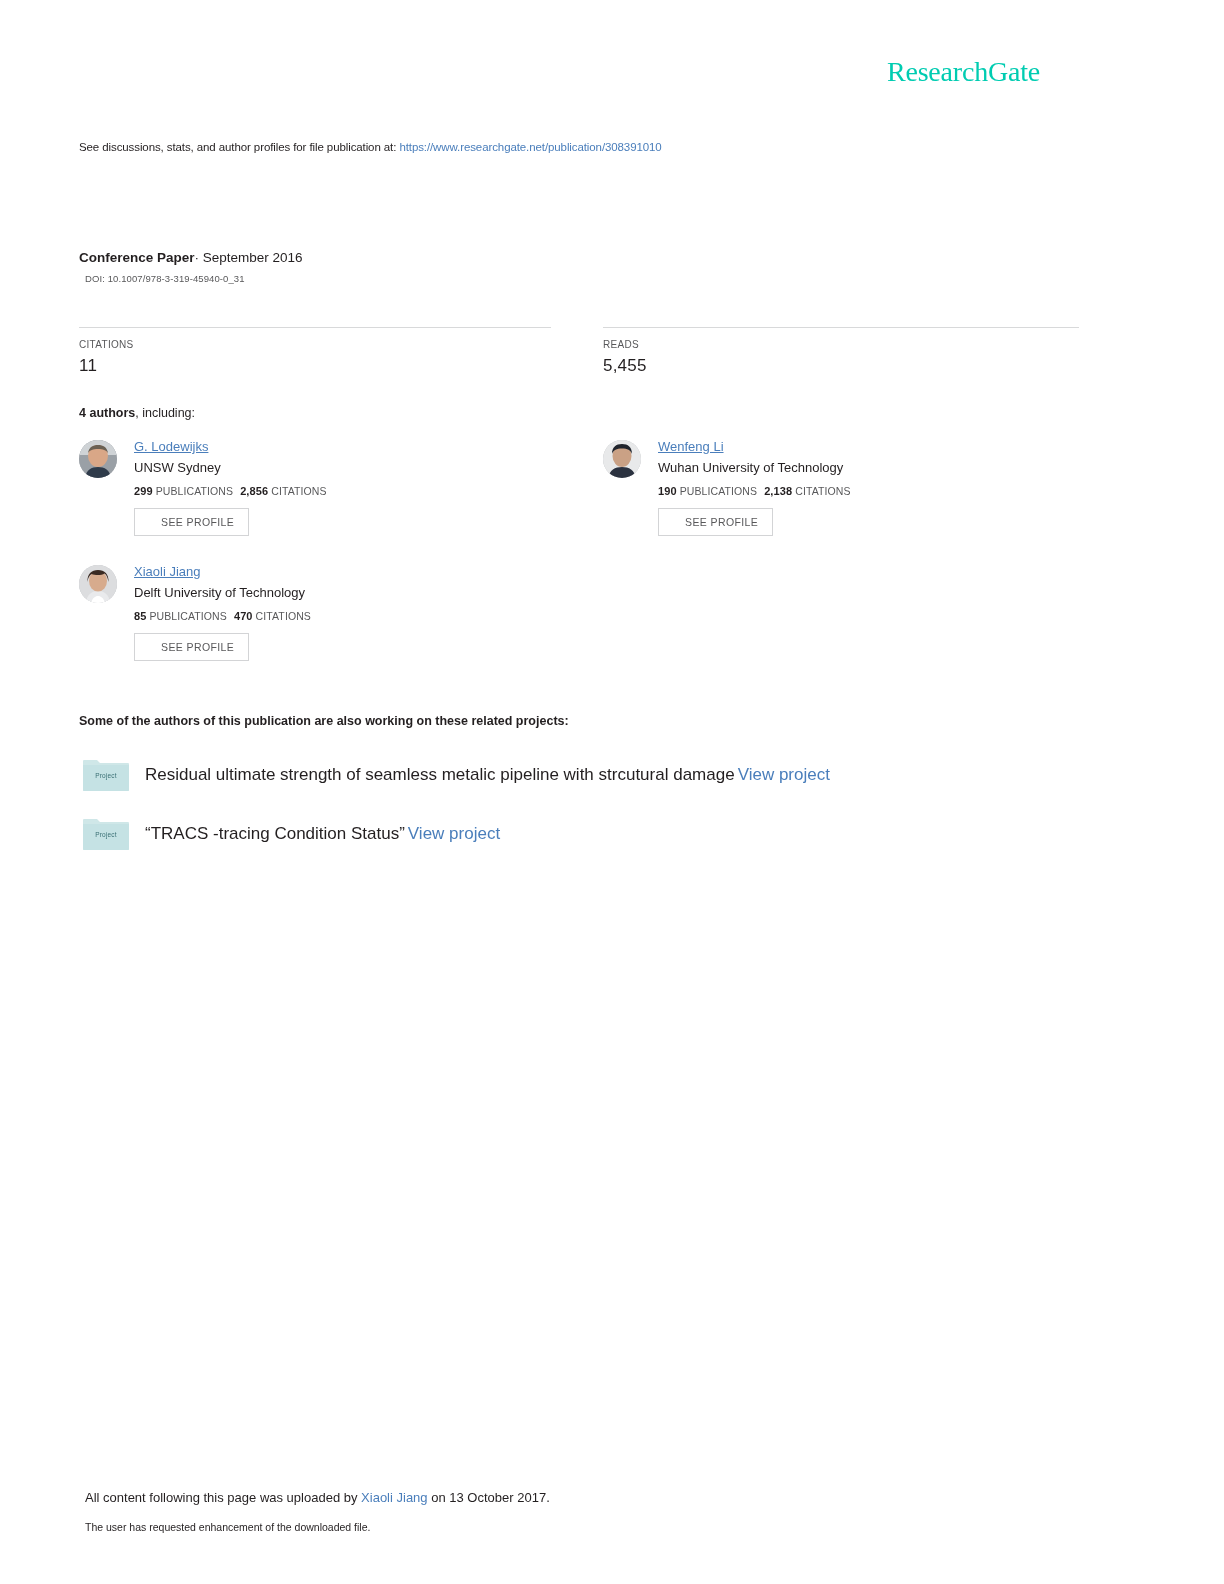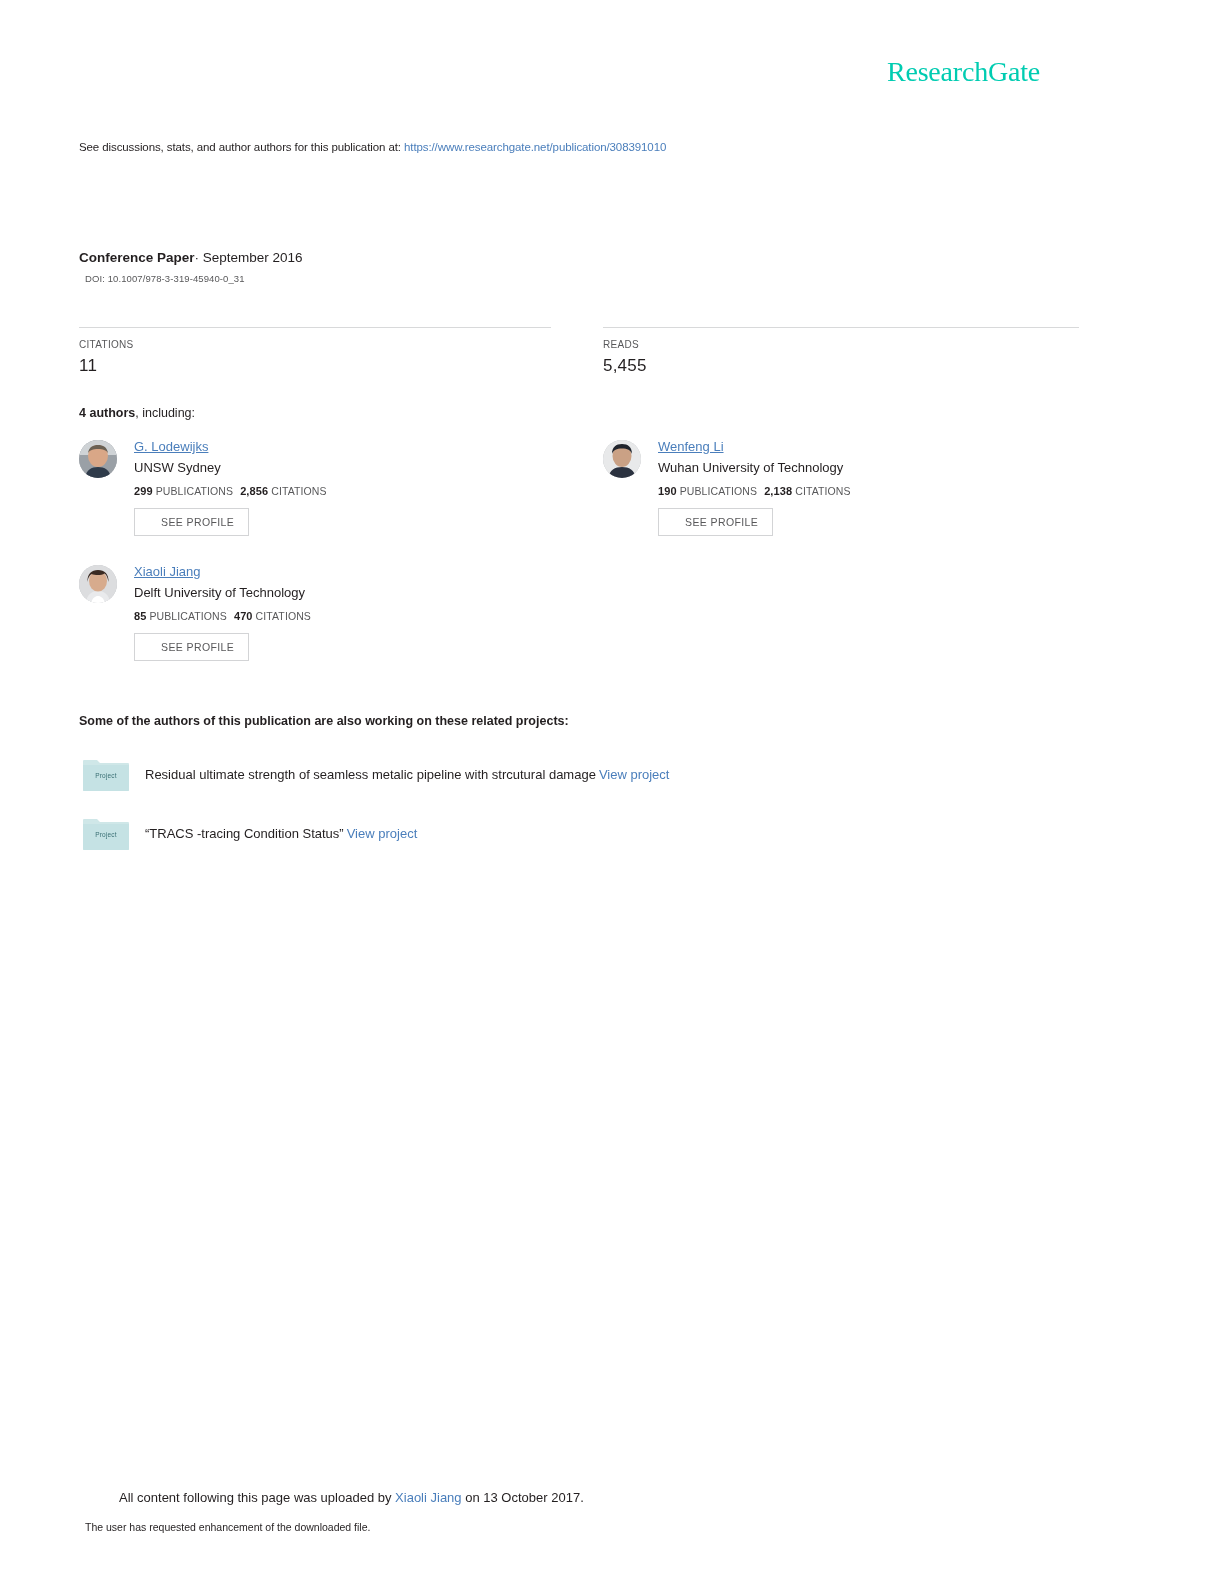--- a/index.html
+++ b/index.html
@@ -223,40 +223,39 @@
     text-align: center;
     font-size: 6.5px;
     color: #3a6f74;
     letter-spacing: 0.2px;
   }
 
   .project-text {
     position: absolute;
     left: 62px;
     top: 9px;
-    font-size: 13px;
+    font-size: 17px;
     color: #231f20;
     line-height: 17px;
     white-space: nowrap;
   }
   .project-text .view-link {
     color: #4a7ebb;
     text-decoration: none;
     margin-left: 3px;
   }
 
   
   .footer-line-1 {
     position: absolute;
     left: 85px;
     top: 1490px;
     font-size: 13px;
     color: #231f20;
     white-space: nowrap;
-    margin-left: 34px;
   }
   .footer-line-1 .uploader {
     color: #4a7ebb;
     text-decoration: none;
   }
   .footer-line-2 {
     position: absolute;
     left: 85px;
     top: 1521px;
     font-size: 10.5px;
@@ -265,21 +264,21 @@
   }
 </style>
 </head>
 <body>
 
 <div class="page">
 
   <div class="brand">ResearchGate</div>
 
   <div class="discussion-line">
-    <span>See discussions, stats, and author authors for this publication at:</span>
+    <span>See discussions, stats, and author profiles for file publication at:</span>
     <a class="url" href="#">https://www.researchgate.net/publication/308391010</a>
   </div>
 
 
   <div class="pub-type-line">
     <span class="strong">Conference Paper</span><span>·</span>
     <span>September 2016</span>
   </div>
   <div class="doi-line">DOI: 10.1007/978-3-319-45940-0_31</div>
 

